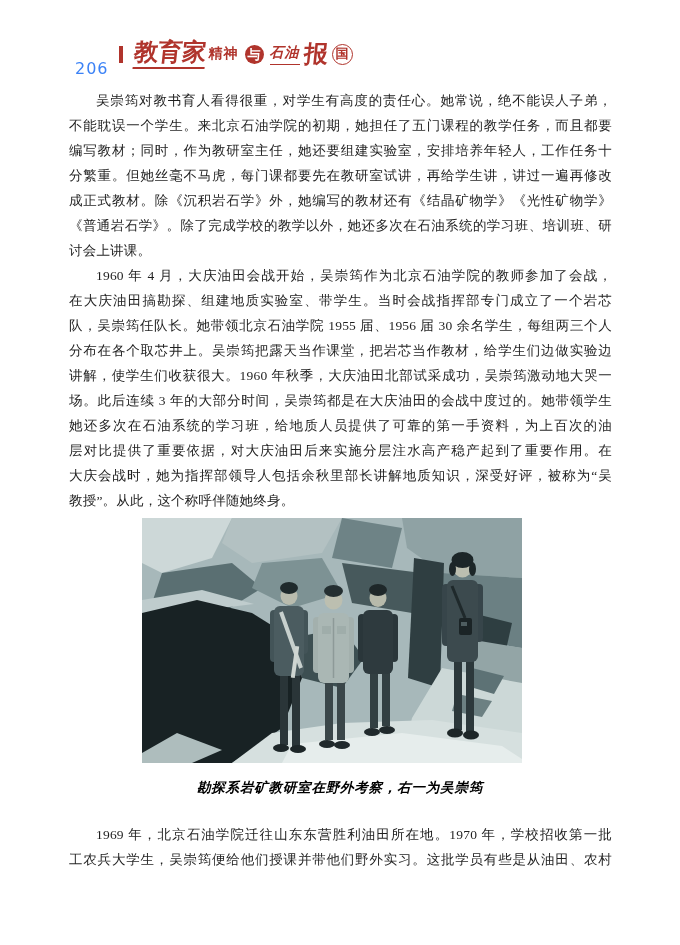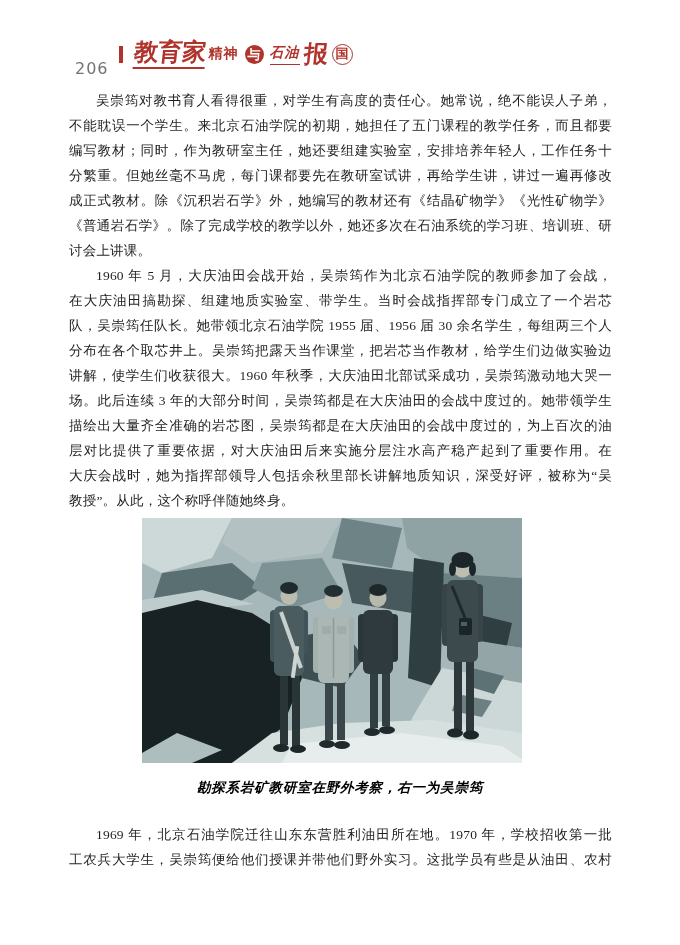--- a/index.html
+++ b/index.html
@@ -1,21 +1,21 @@
 <!DOCTYPE html>
 <html><head>
 <meta charset="utf-8">
 <style>
   html,body{margin:0;padding:0;background:#ffffff;}
   .page{position:relative;width:680px;height:945px;background:#ffffff;overflow:hidden;
         font-family:"Liberation Serif","DejaVu Serif",serif;color:#1f1f1f;}
 
   
   .header{position:absolute;top:37px;left:75px;display:flex;align-items:center;height:34px;}
-  .pagenum{font-family:"DejaVu Sans","Liberation Sans",sans-serif;font-size:16px;color:#737373;letter-spacing:1px;margin-top:28px;}
+  .pagenum{font-family:"DejaVu Sans","Liberation Sans",sans-serif;font-size:16px;color:#3b82f6;letter-spacing:1px;margin-top:28px;}
   .hsep{width:4px;height:17px;background:#b0342c;margin:0 11px 0 10px;}
   .logo{display:flex;align-items:center;color:#b0342c;font-weight:bold;}
   .lg-big{font-size:24px;line-height:1;padding-bottom:3px;border-bottom:2px solid #b0342c;transform:skewX(-6deg);}
   .lg-bao{font-size:24px;line-height:1;transform:skewX(-6deg);padding:0 1px;}
   .lg-small{font-size:14px;margin:0 3px;letter-spacing:1px;}
   .lg-yu{width:19px;height:19px;border-radius:50%;background:#b0342c;color:#ffffff;font-size:13px;
          line-height:19px;text-align:center;margin:0 3px;font-weight:bold;flex:0 0 auto;}
   .lg-shiyou{font-size:14px;border-bottom:1.5px solid #b0342c;padding-bottom:2px;margin:0 3px;letter-spacing:1px;font-style:italic;}
   .lg-guo{width:21px;height:21px;border-radius:50%;border:1.5px solid #b0342c;font-size:13px;line-height:18px;
           text-align:center;margin-left:3px;box-sizing:border-box;font-weight:bold;flex:0 0 auto;}
@@ -56,27 +56,27 @@
     <div>
       <div class="line indent">吴崇筠对教书育人看得很重，对学生有高度的责任心。她常说，绝不能误人子弟，</div>
       <div class="line">不能耽误一个学生。来北京石油学院的初期，她担任了五门课程的教学任务，而且都要</div>
       <div class="line">编写教材；同时，作为教研室主任，她还要组建实验室，安排培养年轻人，工作任务十</div>
       <div class="line">分繁重。但她丝毫不马虎，每门课都要先在教研室试讲，再给学生讲，讲过一遍再修改</div>
       <div class="line">成正式教材。除《沉积岩石学》外，她编写的教材还有《结晶矿物学》《光性矿物学》</div>
       <div class="line">《普通岩石学》。除了完成学校的教学以外，她还多次在石油系统的学习班、培训班、研</div>
       <div class="line last">讨会上讲课。</div>
     </div>
     <div>
-      <div class="line indent">1960 年 5 月，大庆油田会战开始，吴崇筠作为北京石油学院的教师参加了会战，</div>
+      <div class="line indent">1960 年 4 月，大庆油田会战开始，吴崇筠作为北京石油学院的教师参加了会战，</div>
       <div class="line">在大庆油田搞勘探、组建地质实验室、带学生。当时会战指挥部专门成立了一个岩芯</div>
       <div class="line">队，吴崇筠任队长。她带领北京石油学院 1955 届、1956 届 30 余名学生，每组两三个人</div>
       <div class="line">分布在各个取芯井上。吴崇筠把露天当作课堂，把岩芯当作教材，给学生们边做实验边</div>
       <div class="line">讲解，使学生们收获很大。1960 年秋季，大庆油田北部试采成功，吴崇筠激动地大哭一</div>
       <div class="line">场。此后连续 3 年的大部分时间，吴崇筠都是在大庆油田的会战中度过的。她带领学生</div>
-      <div class="line">描绘出大量齐全准确的岩芯图，吴崇筠都是在大庆油田的会战中度过的，为上百次的油</div>
+      <div class="line">她还多次在石油系统的学习班，给地质人员提供了可靠的第一手资料，为上百次的油</div>
       <div class="line">层对比提供了重要依据，对大庆油田后来实施分层注水高产稳产起到了重要作用。在</div>
       <div class="line">大庆会战时，她为指挥部领导人包括余秋里部长讲解地质知识，深受好评，被称为“吴</div>
       <div class="line last">教授”。从此，这个称呼伴随她终身。</div>
     </div>
   </div>
 
   <div class="photo-block">
     <svg width="380" height="245" viewBox="0 0 380 245">
 
       <rect x="0" y="0" width="380" height="245" fill="#a7b8ba"></rect>

